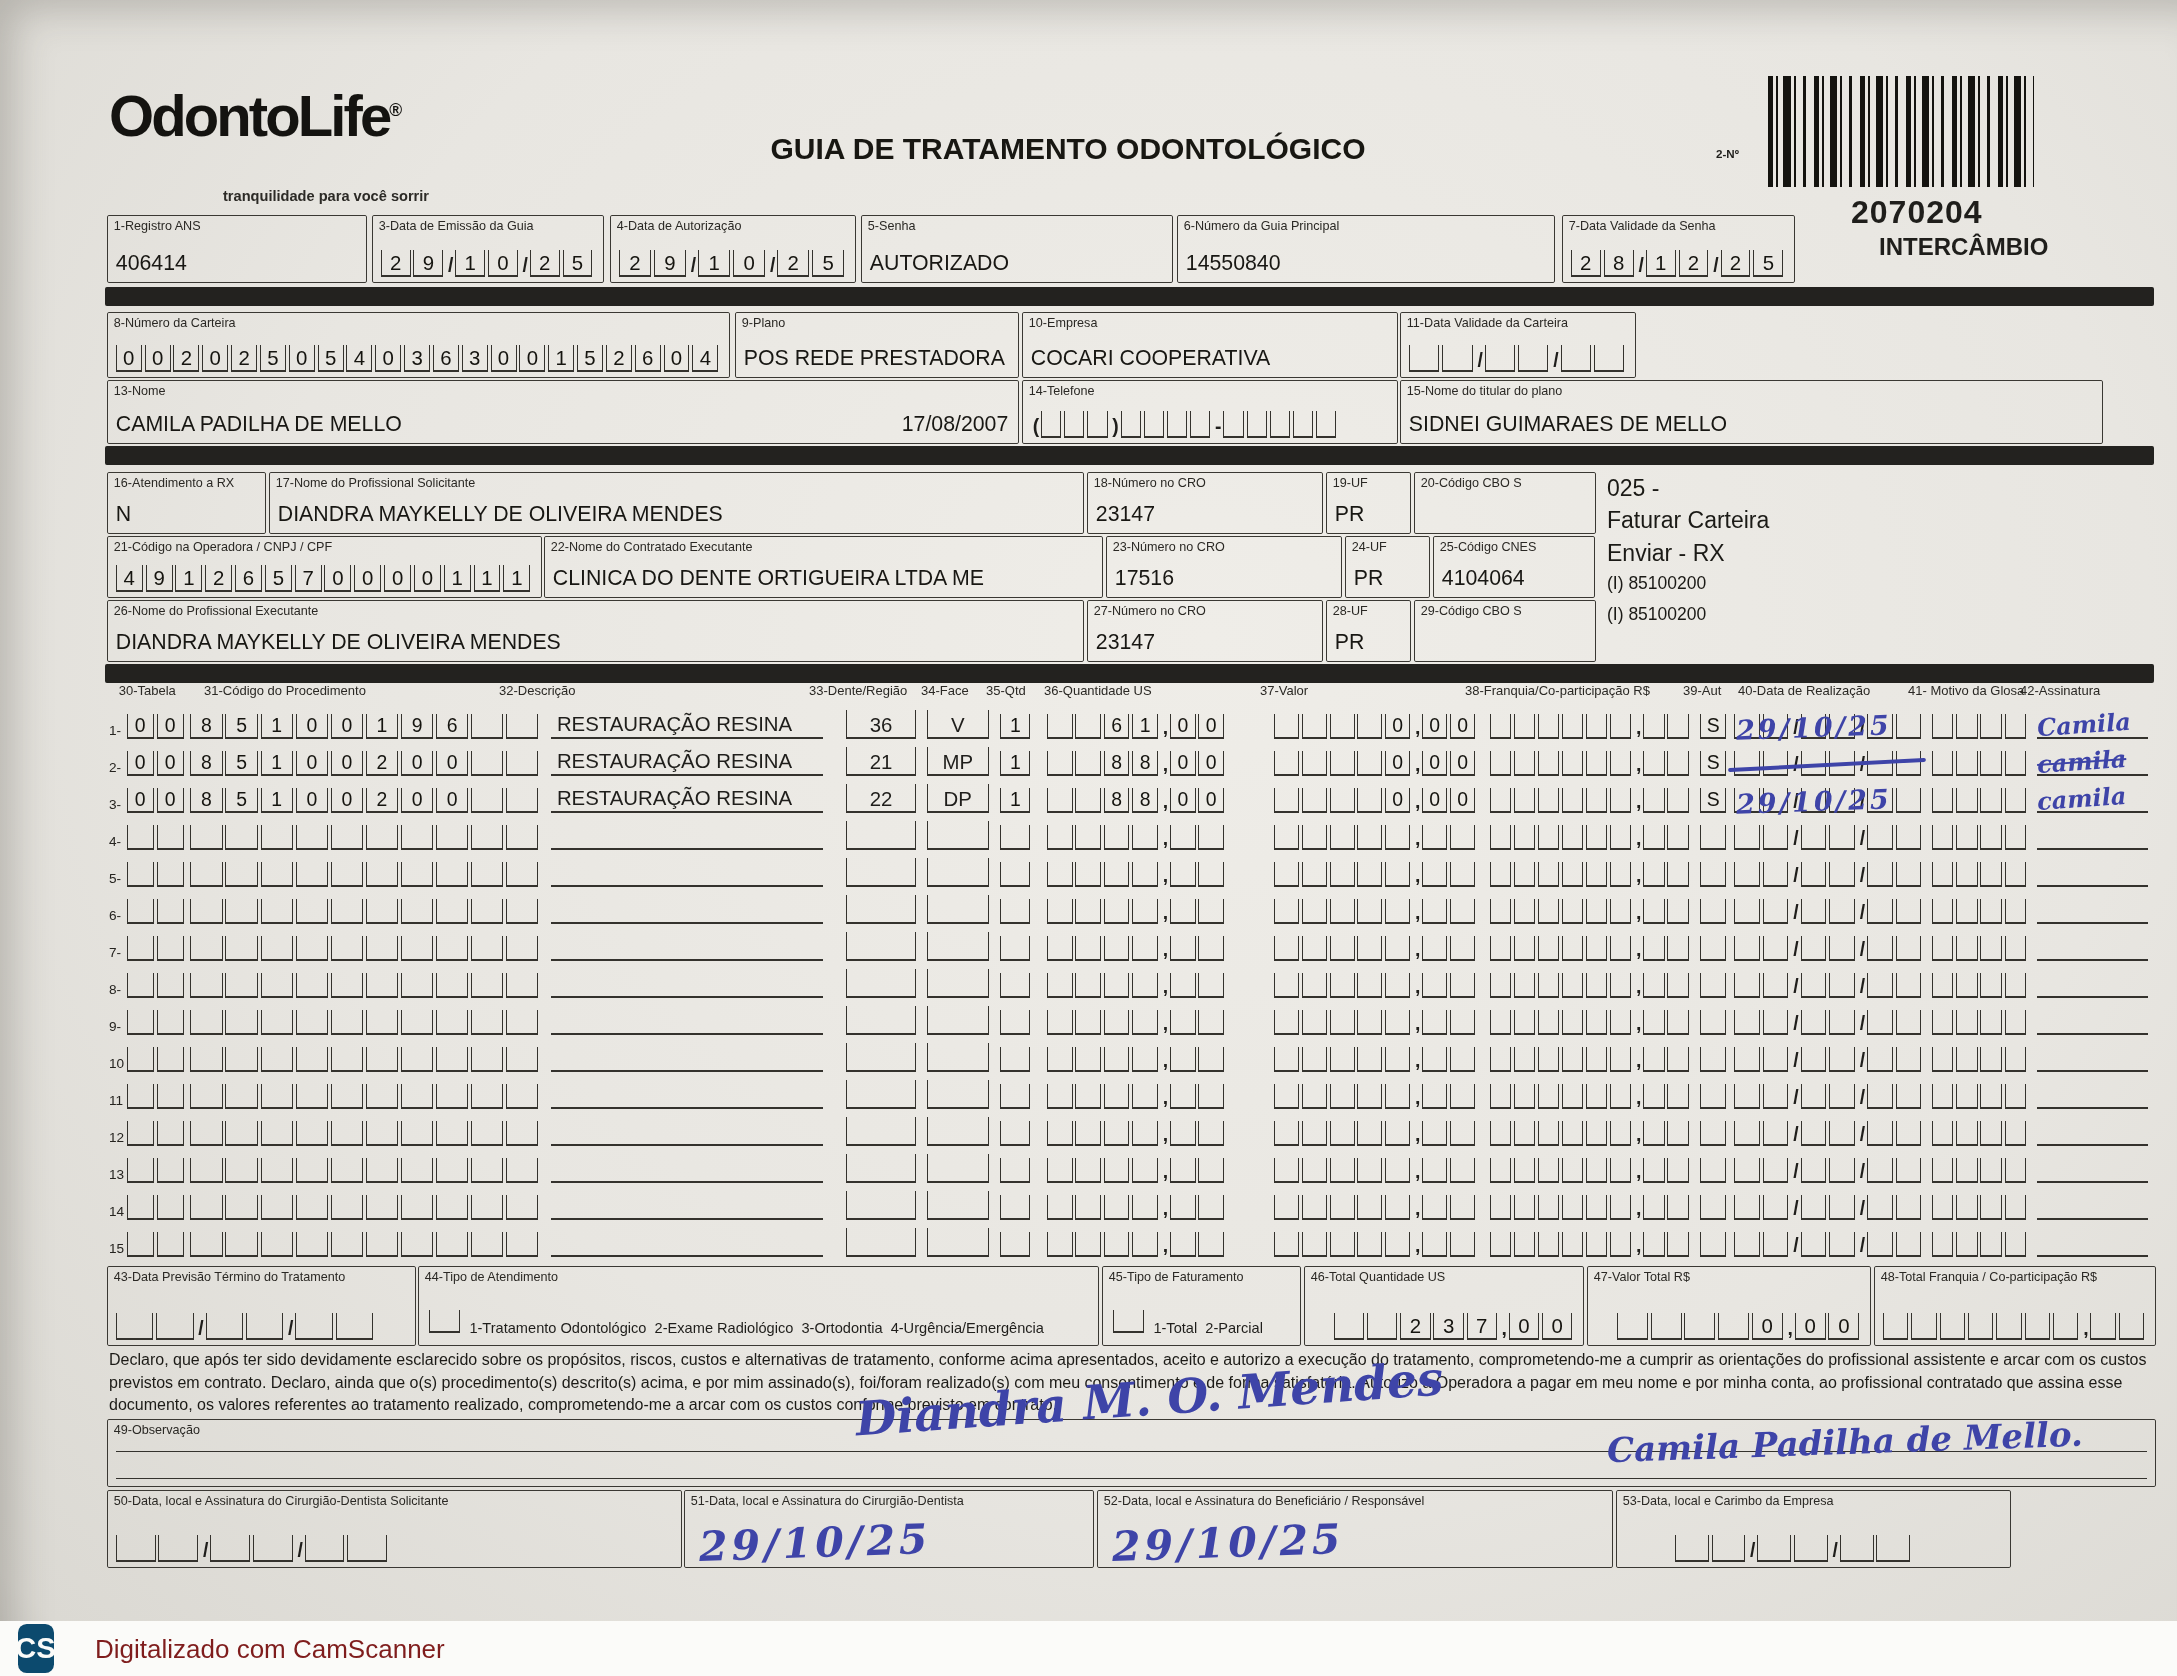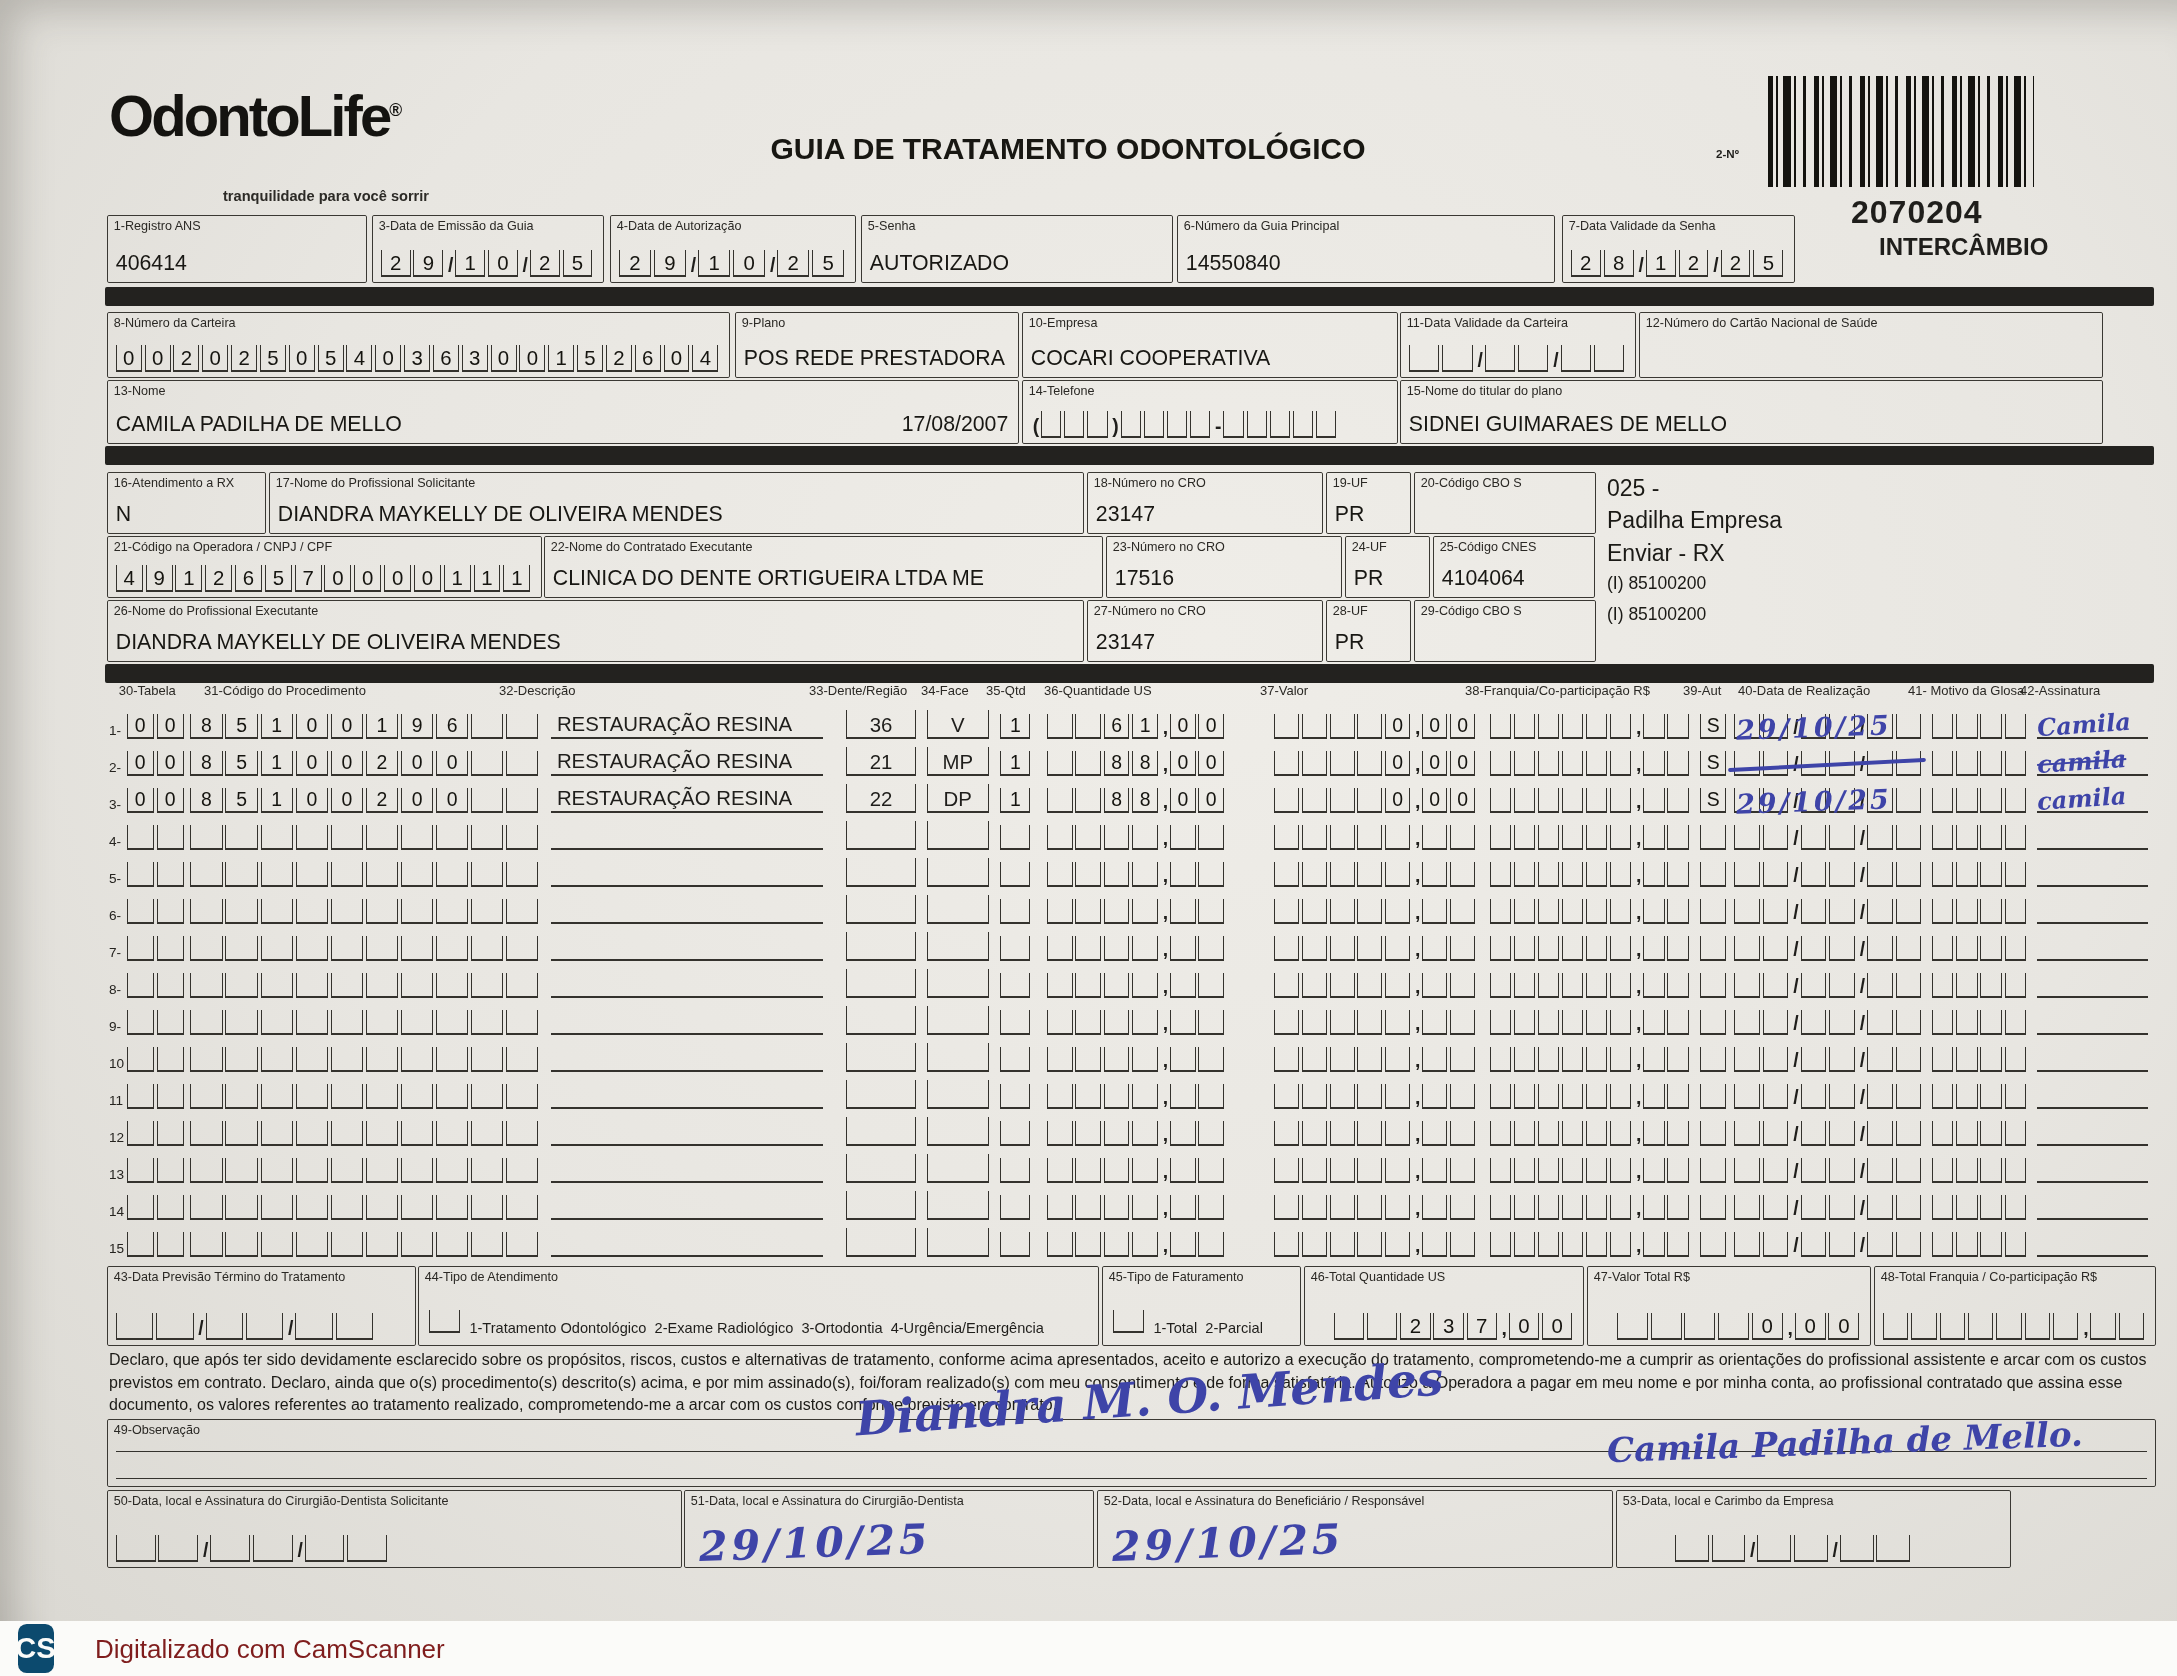--- a/index.html
+++ b/index.html
@@ -191,24 +191,20 @@
           <span class="c"></span>
           <span class="c"></span>
           <span class="s">/</span>
           <span class="c"></span>
           <span class="c"></span>
           <span class="s">/</span>
           <span class="c"></span>
           <span class="c"></span>
         </div>
     </div>
-    <div class="box" style="left:1639px;top:312px;width:462px;height:64px">
-      <span class="lbl">12-Número do Cartão Nacional de Saúde</span>
-      <span class="val"></span>
-    </div>
 
     <div class="box" style="left:107px;top:380px;width:910px;height:62px">
       <span class="lbl">13-Nome</span>
       <span class="val">CAMILA PADILHA DE MELLO</span>
       <span class="val" style="left:auto;right:9.7px">17/08/2007</span>
     </div>
     <div class="box" style="left:1022px;top:380px;width:374px;height:62px">
       <span class="lbl">14-Telefone</span>
       <div class="comb boxcomb" style="right:58px">
           <span class="s">(</span>
@@ -249,21 +245,21 @@
     </div>
     <div class="box" style="left:1326px;top:472px;width:83px;height:60px">
       <span class="lbl">19-UF</span>
       <span class="val">PR</span>
     </div>
     <div class="box" style="left:1414px;top:472px;width:180px;height:60px">
       <span class="lbl">20-Código CBO S</span>
       <span class="val"></span>
     </div>
     <div class="ptxt" style="left:1607px;top:475px">025 -</div>
-    <div class="ptxt" style="left:1607px;top:507px">Padilha Empresa</div>
+    <div class="ptxt" style="left:1607px;top:507px">Faturar Carteira</div>
 
     <div class="box" style="left:107px;top:536px;width:433px;height:60px">
       <span class="lbl">21-Código na Operadora / CNPJ / CPF</span>
       <div class="comb boxcomb">
           <span class="c">4</span>
           <span class="c">9</span>
           <span class="c">1</span>
           <span class="c">2</span>
           <span class="c">6</span>
           <span class="c">5</span>

